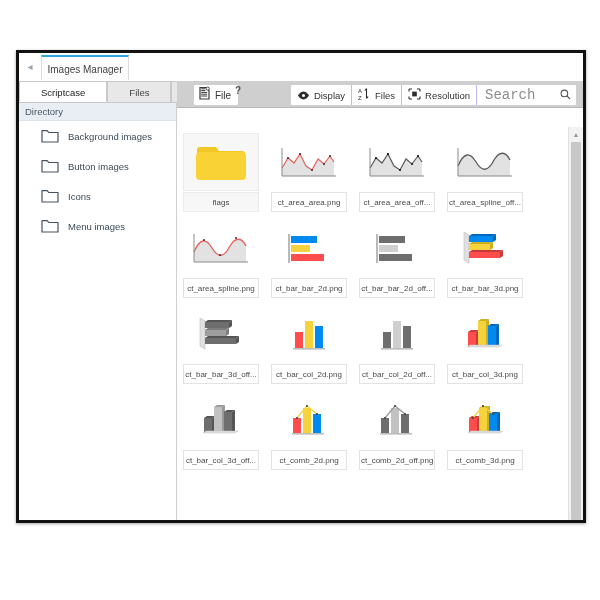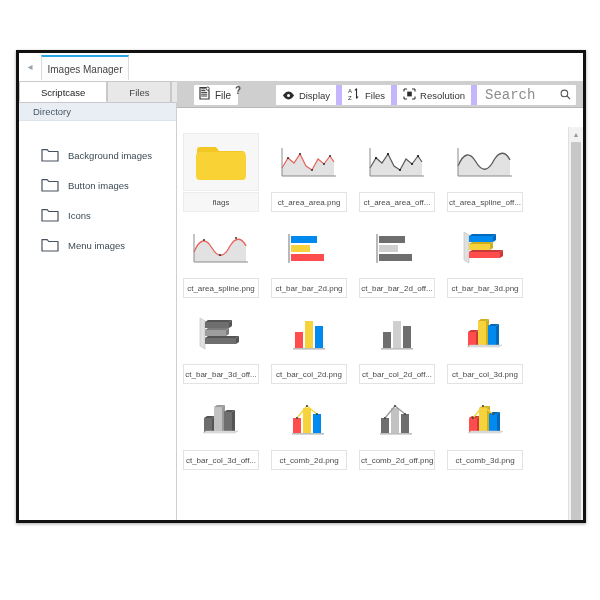--- a/index.html
+++ b/index.html
@@ -50,24 +50,24 @@
   .sub-tab{
     height:21px;line-height:21px;padding:0 21px;font-size:9.5px;color:#444;
     background:#e8e8e8;border:1px solid #c9c9c9;border-bottom:none;
     box-sizing:border-box;cursor:pointer;white-space:nowrap;
   }
   .sub-tab.active{background:#ffffff;color:#222;border-bottom:1px solid #ffffff;}
 
   .dir-header{
     position:absolute;left:0;top:22px;right:0;height:18px;
     background:#e8eef3;border-bottom:1px solid #dce3e9;
-    font-size:9.5px;color:#4a5663;line-height:18px;padding-left:14px;
+    font-size:9.5px;color:#4a5663;line-height:18px;padding-left:6px;
     box-sizing:border-box;
   }
-  .dir-list{position:absolute;left:0;top:40px;right:0;bottom:0;padding-top:19px;box-sizing:border-box;}
+  .dir-list{position:absolute;left:0;top:40px;right:0;bottom:0;padding-top:0;box-sizing:border-box;}
   .dir-item{
     display:flex;align-items:center;height:30px;padding-left:22px;cursor:pointer;
   }
   .folder-ico{width:18px;height:14px;flex:0 0 18px;margin-right:9px;position:relative;}
   .folder-ico svg{display:block;}
   .dir-label{font-size:9.5px;color:#3c4a55;white-space:nowrap;}
   .dir-item.selected .dir-label{color:#f04124;font-weight:bold;}
 
   
   .right-panel{position:absolute;left:158px;top:28px;right:0;bottom:0;background:#ffffff;}
@@ -83,21 +83,21 @@
   .btn-file .lbl{font-size:10px;color:#333;margin-left:4px;}
   .help-q{
     position:absolute;left:58px;top:4px;font-size:10px;color:#555;cursor:pointer;
     font-weight:bold;
   }
   .tool-group{
     position:absolute;right:6px;top:3px;height:20px;background:#ffffff;
     border:1px solid #cfcfcf;border-radius:2px;display:flex;align-items:stretch;
   }
   .tool-btn{
-    display:flex;align-items:center;padding:0 6px;border-right:6px solid #c4b5fd;
+    display:flex;align-items:center;padding:0 6px;border-right:1px solid #c4b5fd;
     cursor:pointer;
   }
   .tool-btn .lbl{font-size:9.5px;color:#333;margin-left:4px;white-space:nowrap;}
   .search-wrap{display:flex;align-items:center;padding:0 5px 0 6px;width:88px;justify-content:space-between;}
   .search-input{
     border:none;outline:none;font-size:14px;color:#555;width:66px;
     font-family:Liberation Mono, monospace;background:transparent;
   }
   .search-input::placeholder{color:#8d8d8d;}
 

